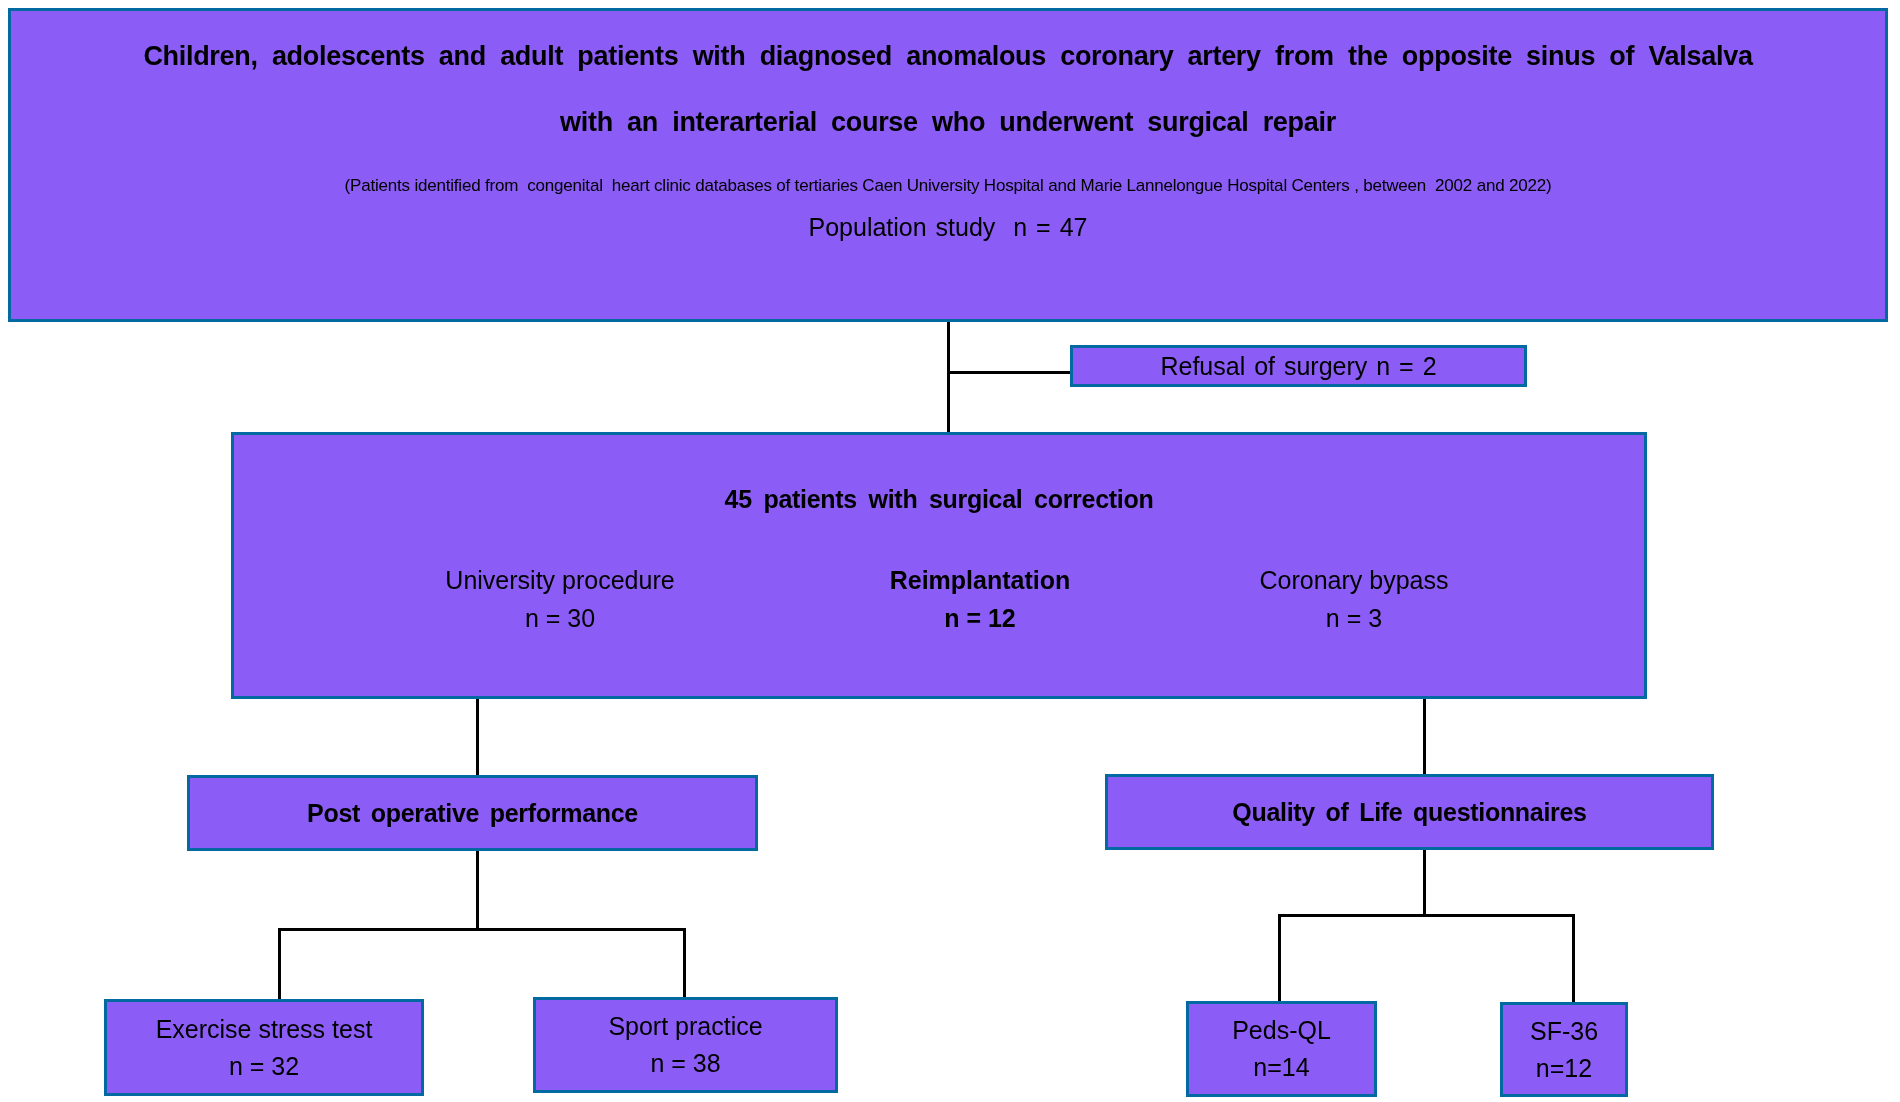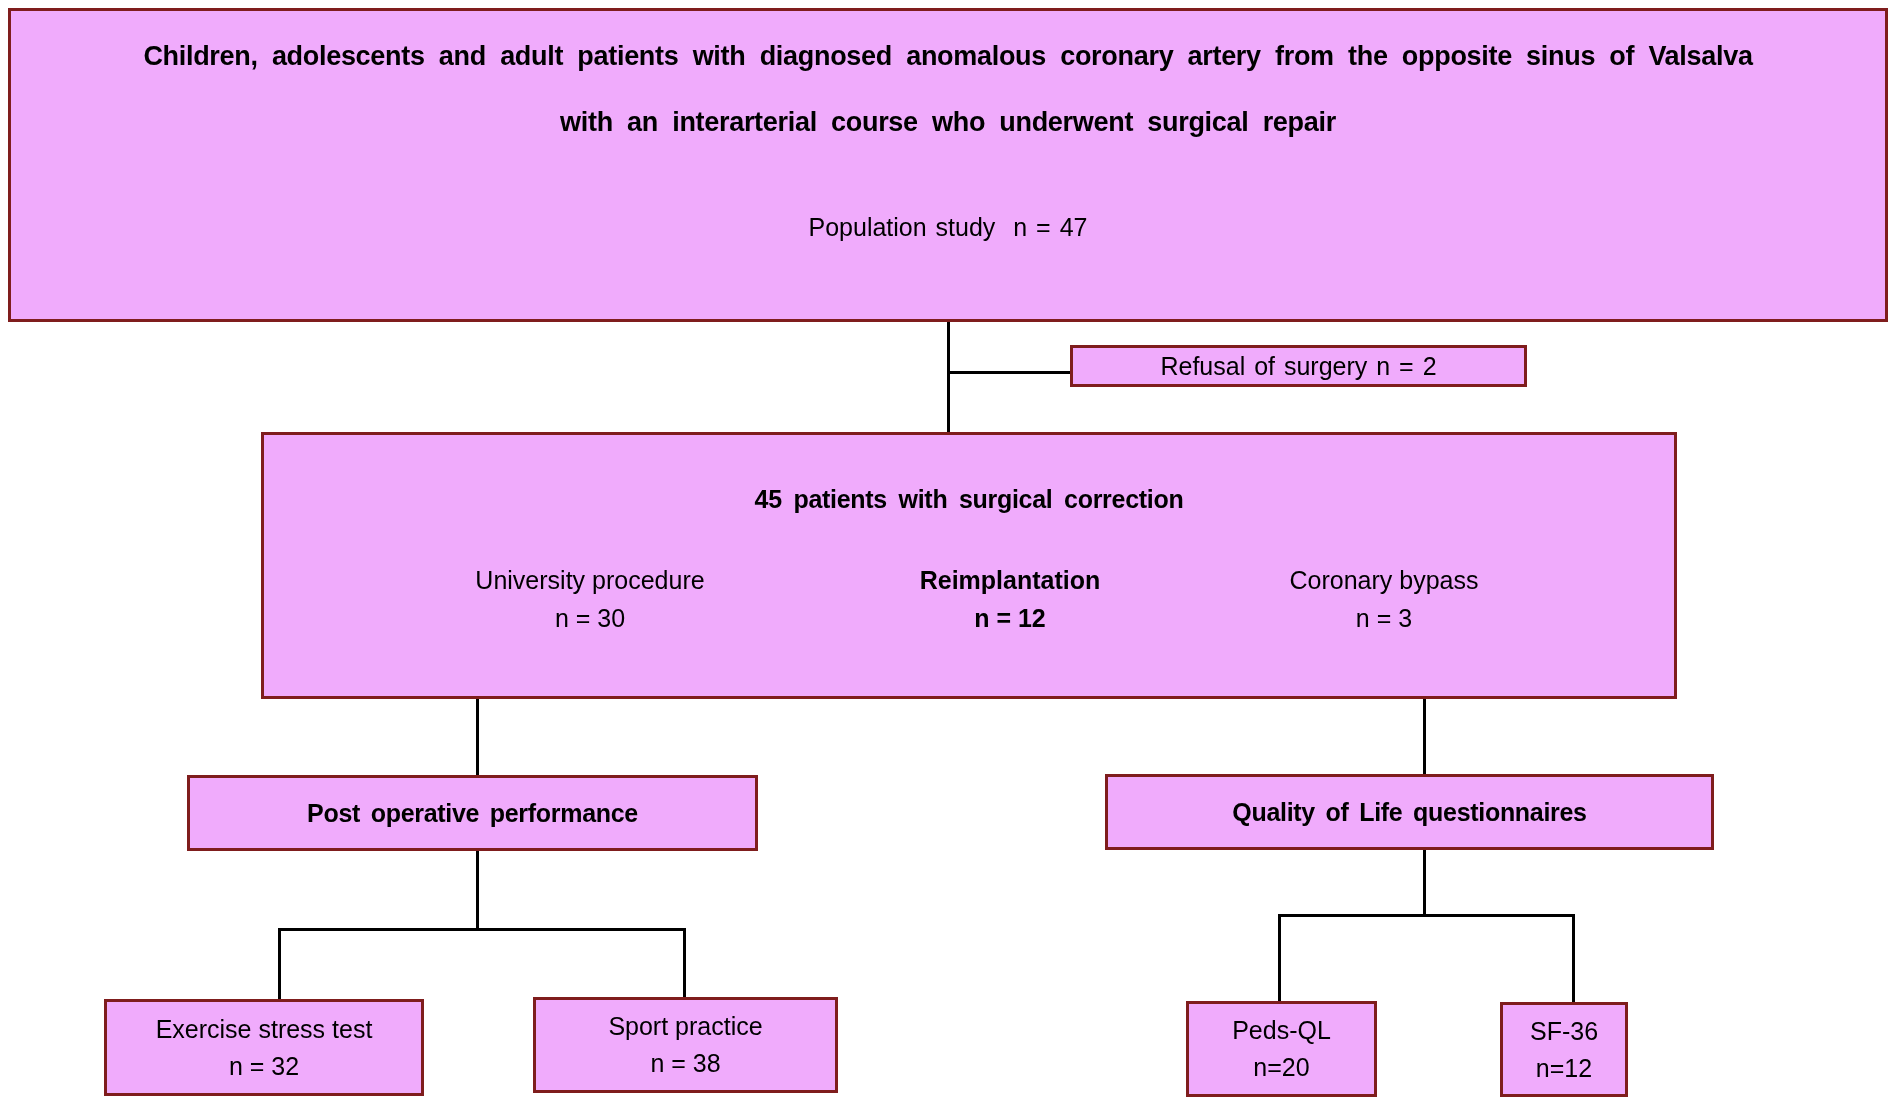--- a/index.html
+++ b/index.html
@@ -9,22 +9,22 @@
   .stage {
     position: relative;
     width: 1900px;
     height: 1102px;
     background: #ffffff;
     overflow: hidden;
   }
 
   .box {
     position: absolute;
-    border: 3px solid #7f1d1d;
-    background: #f0abfc;
+    border: 3px solid #0369a1;
+    background: #8b5cf6;
   }
 
   .center-flex {
     display: flex;
     flex-direction: column;
     align-items: center;
     justify-content: center;
     text-align: center;
   }
 
@@ -36,21 +36,21 @@
   .title-line { font-weight: bold; font-size: 27px; word-spacing: 7px; letter-spacing: -0.3px; }
   .t1 { top: 30px; }
   .t2 { top: 96px; }
   .note { top: 165px; font-size: 17px; letter-spacing: -0.2px; }
   .population { top: 202px; font-size: 25px; word-spacing: 2px; }
 
   
   .refusal-box { left: 1070px; top: 345px; width: 457px; height: 42px; font-size: 25px; word-spacing: 2px; }
 
   
-  .main-box { left: 261px; top: 432px; width: 1416px; height: 267px; }
+  .main-box { left: 231px; top: 432px; width: 1416px; height: 267px; }
   .main-title {
     position: absolute; top: 50px; left: 0; width: 100%;
     text-align: center; font-weight: bold; font-size: 25px; word-spacing: 5px; letter-spacing: -0.3px;
   }
   .proc-col { position: absolute; top: 126px; width: 360px; text-align: center; font-size: 25px; line-height: 38px; }
   .proc-1 { left: 146px; }
   .proc-2 { left: 566px; font-weight: bold; }
   .proc-3 { left: 940px; }
 
   
@@ -79,20 +79,21 @@
   .c-sf36-d     { left: 1572px; top: 914px; width: 3px;   height: 88px; }
 </style>
 </head>
 <body>
 
 <div class="stage">
 
   <div class="box top-box">
     <div class="abs title-line t1">Children, adolescents and adult patients with diagnosed anomalous coronary artery from the opposite sinus of Valsalva</div>
     <div class="abs title-line t2">with an interarterial course who underwent surgical repair</div>
+    <div class="abs note">(Patients identified from  congenital  heart clinic databases of tertiaries Caen University Hospital and Marie Lannelongue Hospital Centers , between  2002 and 2022)</div>
     <div class="abs population">Population study  n = 47</div>
   </div>
 
   <div class="line c-top-main"></div>
   <div class="line c-refusal-h"></div>
 
   <div class="box refusal-box center-flex">
     <span>Refusal of surgery n = 2</span>
   </div>
 
@@ -139,21 +140,21 @@
     <div>n = 32</div>
   </div>
 
   <div class="box leaf sport-box center-flex">
     <div>Sport practice</div>
     <div>n = 38</div>
   </div>
 
   <div class="box leaf pedsql-box center-flex">
     <div>Peds-QL</div>
-    <div>n=20</div>
+    <div>n=14</div>
   </div>
 
   <div class="box leaf sf36-box center-flex">
     <div>SF-36</div>
     <div>n=12</div>
   </div>
 
 </div>
 
 </body></html>

